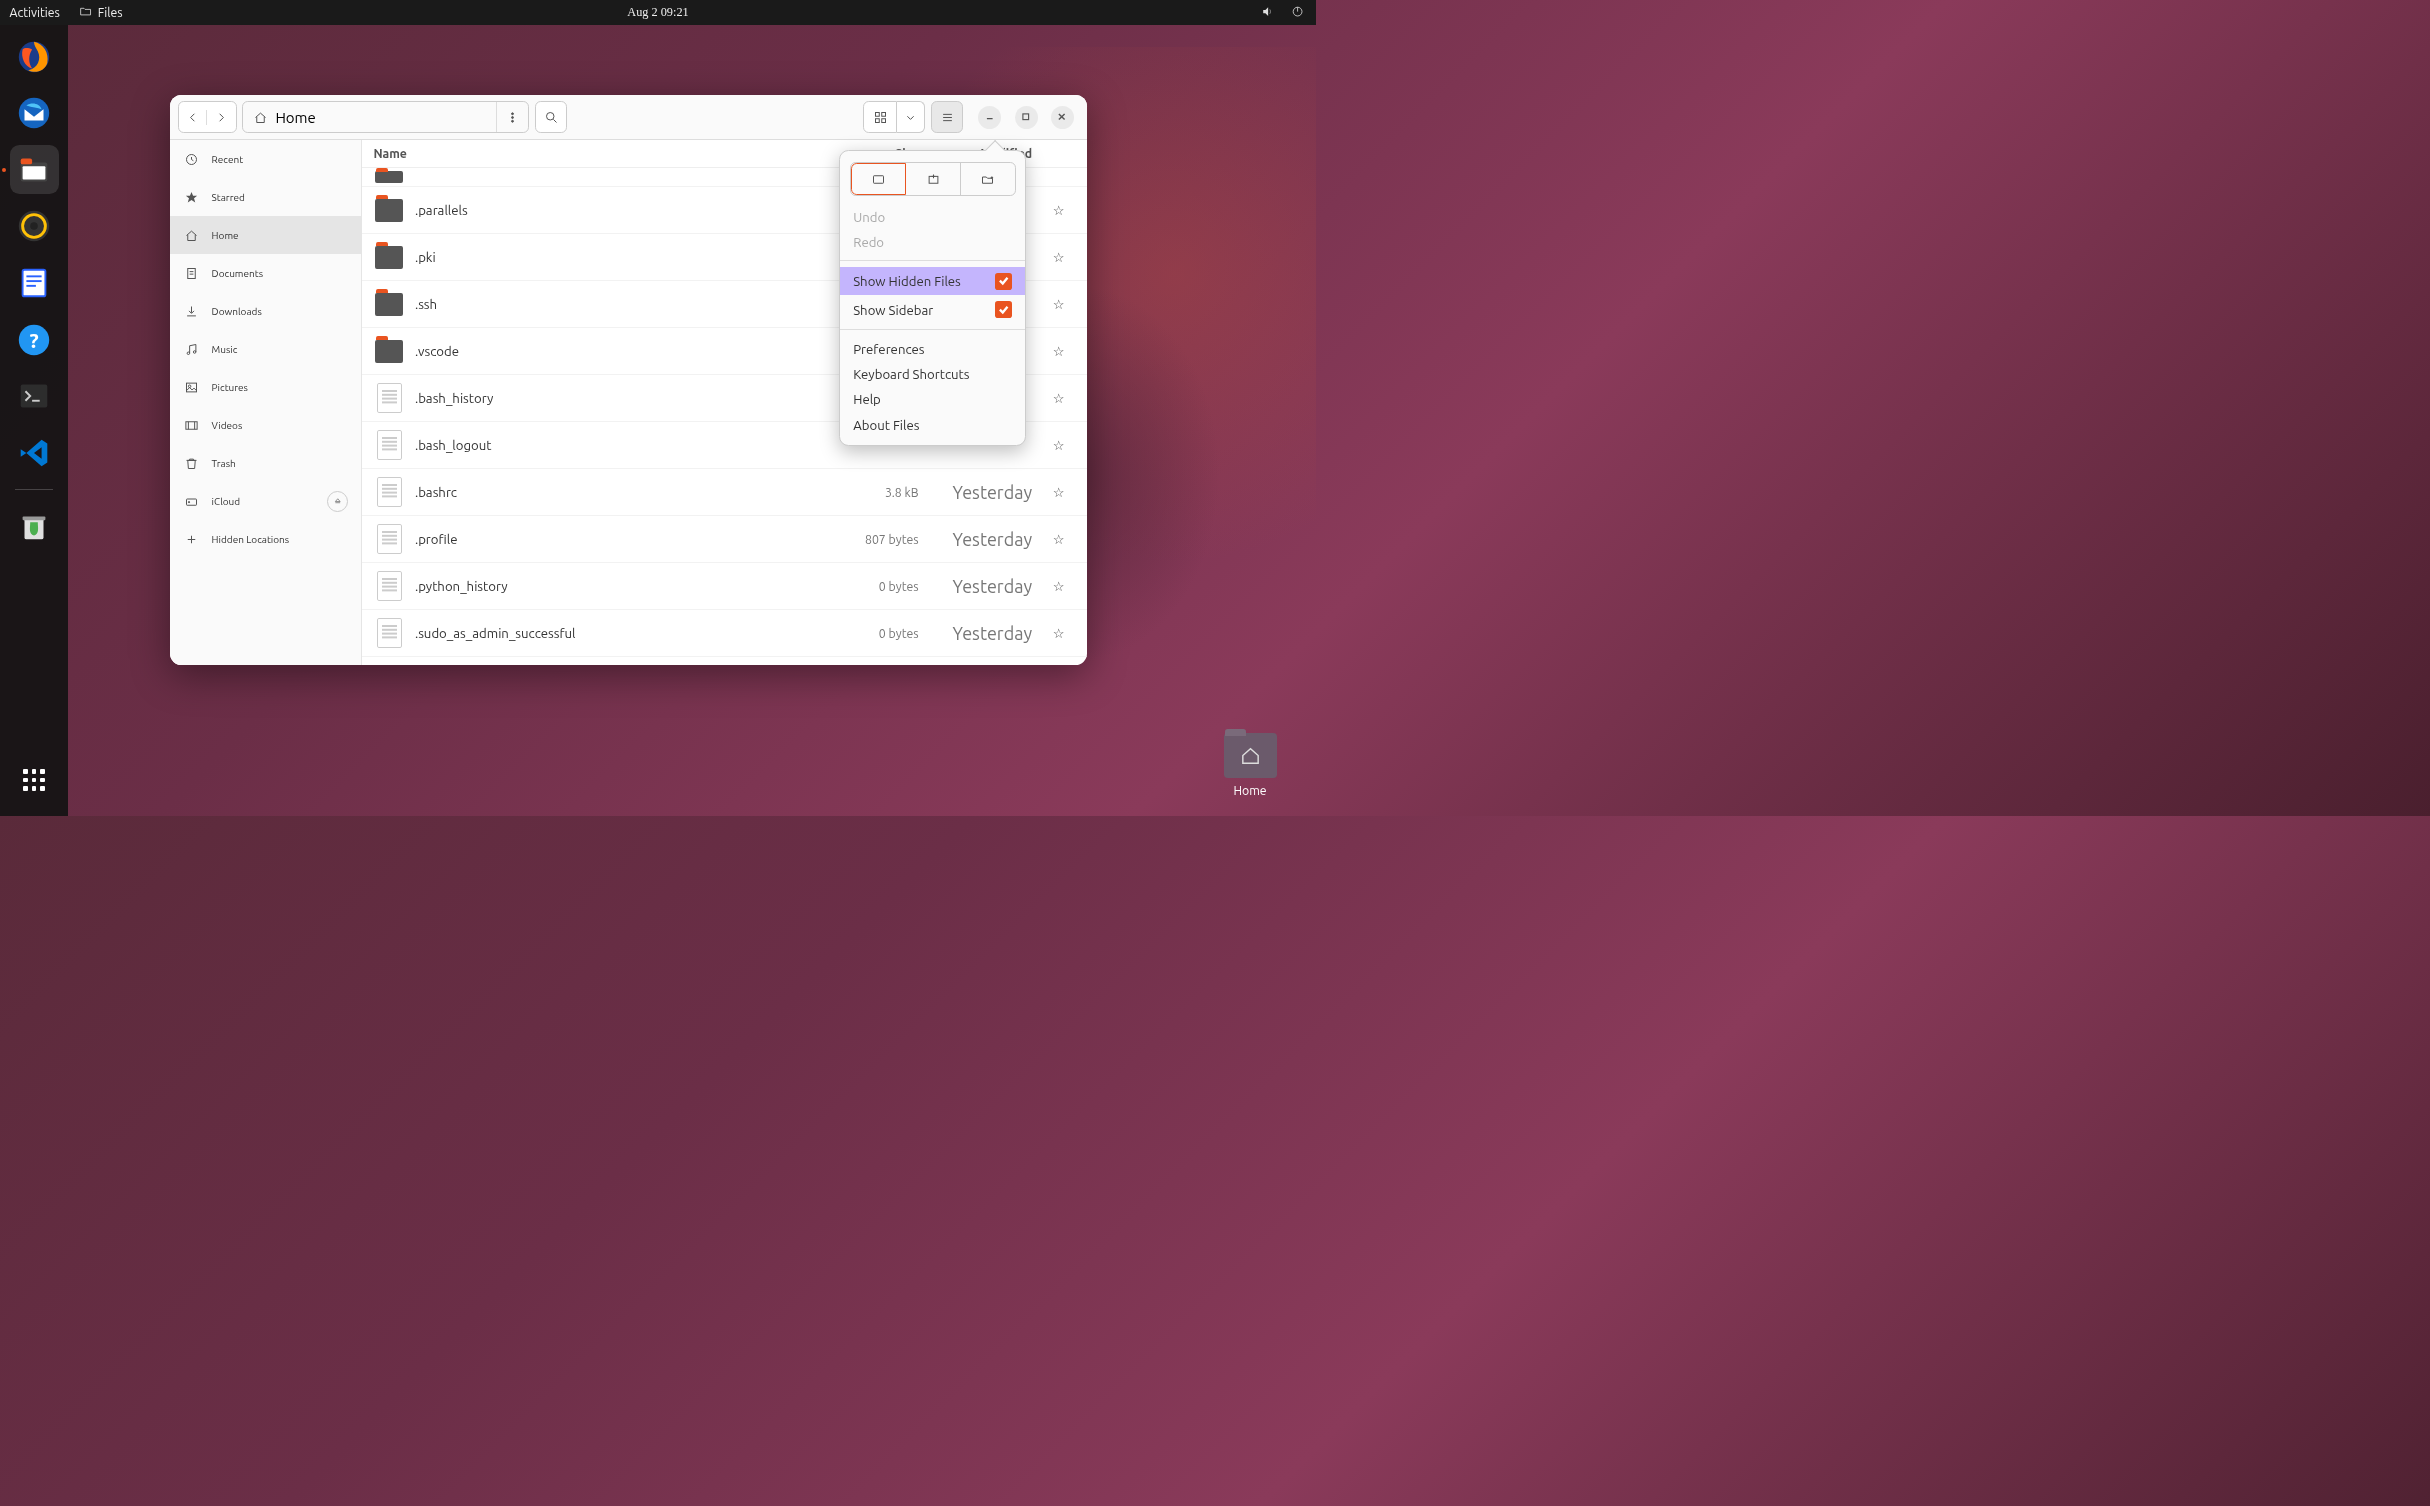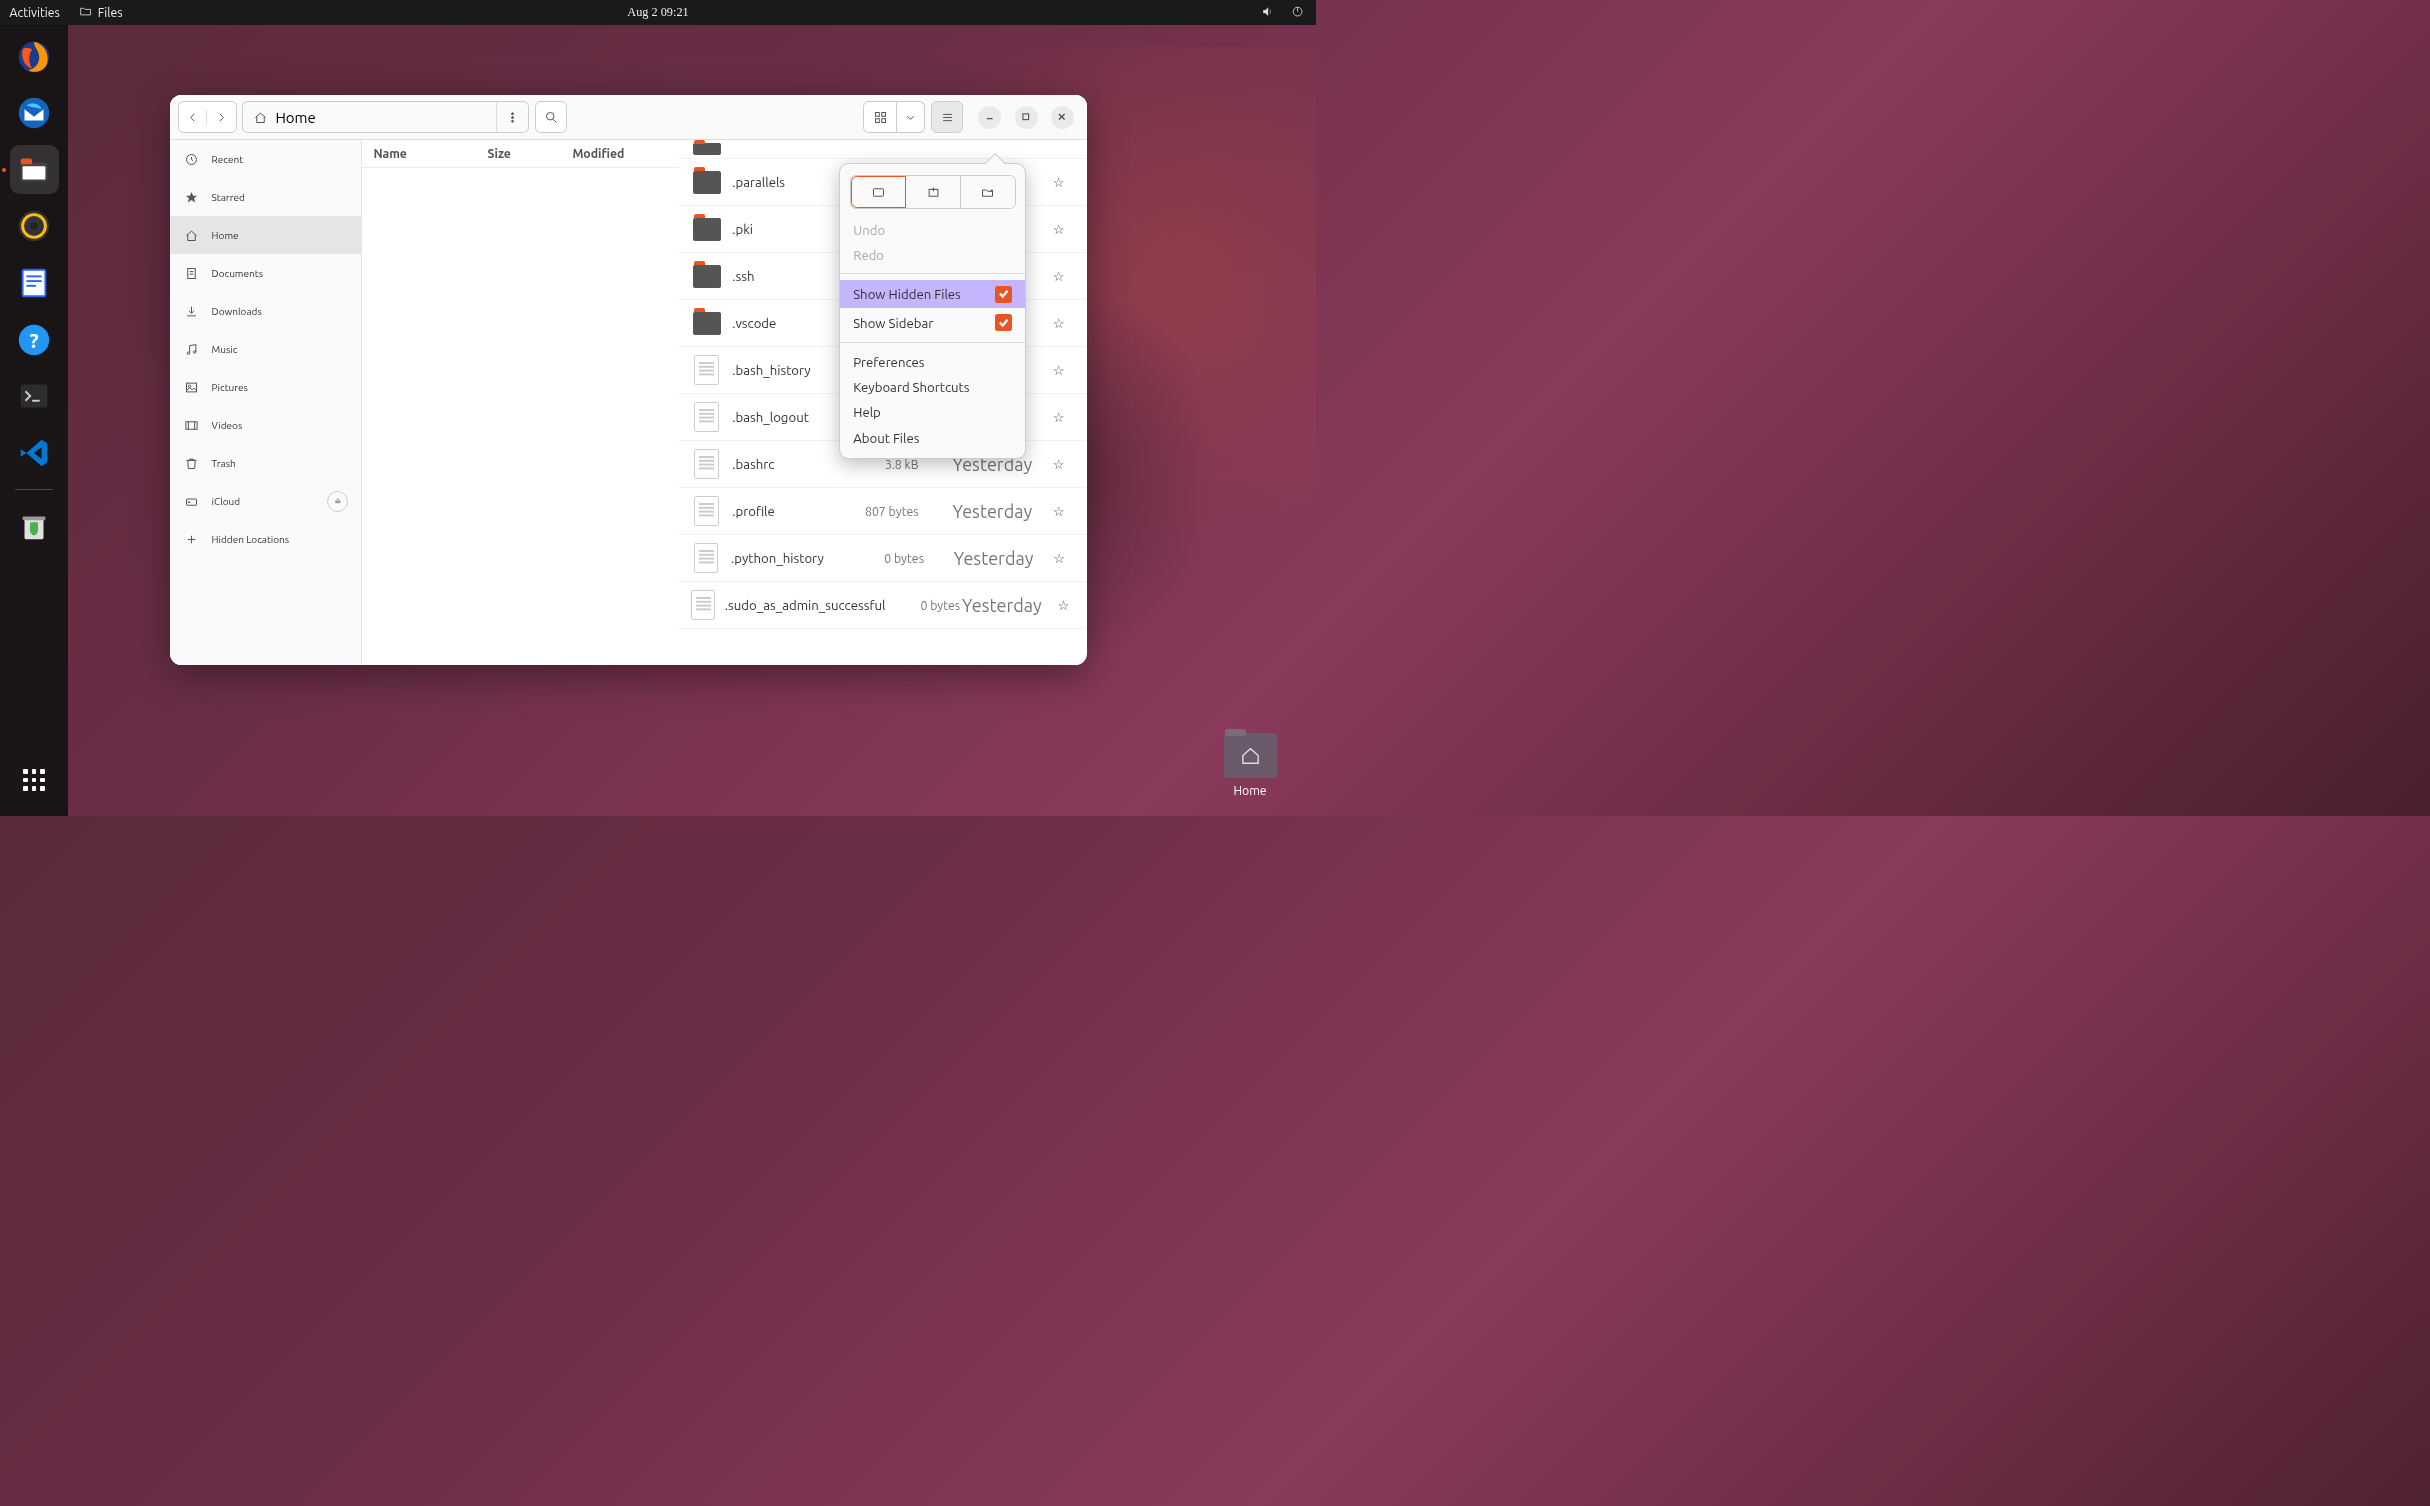--- a/index.html
+++ b/index.html
@@ -52,40 +52,40 @@
 .winbtn { width: 23px; height: 23px; border-radius: 50%; background: #eaeaea; display:flex; align-items:center; justify-content:center; cursor:pointer; }
 .winbtn svg { width: 9.5px; height: 9.5px; }
 
 .window-body { flex: 1; display: flex; overflow: hidden; }
 .sidebar { width: 192px; background: #fafafa; border-right: 0.9px solid #e5e5e5; overflow-y: auto; }
 .sidebar-item { height: 38px; display: flex; align-items: center; padding: 0 13.2px; gap: 11.4px; font-size: 10px; color: #333; cursor: pointer; }
 .sidebar-item.selected { background: #e5e5e5; }
 .sidebar-item .sb-icon { width: 17px; display:flex; justify-content:center; }
 .sidebar-item .eject { margin-left: auto; width:21px; height:21px; border:0.9px solid #ccc; border-radius:50%; display:flex; align-items:center; justify-content:center; }
 
-.filelist { flex: 1; display: flex; overflow: hidden; }
+.filelist { flex: 1; display: flex; flex-direction: column; overflow: hidden; }
 .filelist-header { height: 28px; display: flex; align-items: center; padding: 0 11.4px; font-size: 12.3px; color: #555; border-bottom: 0.9px solid #eee; font-weight: 600; }
 .col-name { flex: 1; }
 .col-size { width: 104px; text-align: right; }
 .col-mod { width: 123px; text-align: right; padding-right: 9.5px; }
 .col-star { width: 34px; }
 .filelist-rows { flex: 1; overflow-y: auto; }
 .file-row { height: 47px; display: flex; align-items: center; padding: 0 11.4px; border-bottom: 0.9px solid #f2f2f2; font-size: 13.2px; color: #333; }
 .file-row .ficon { width: 32px; height: 32px; margin-right: 9.5px; display:flex; align-items:center; justify-content:center; }
 .file-row .fname { flex: 1; }
 .file-row .fsize { width: 104px; text-align: right; color: #777; font-size: 12.3px; }
 .file-row .fmod { width: 123px; text-align: right; color: #777; font-size: 18px; padding-right: 9.5px; }
 .file-row .fstar { width: 34px; text-align: center; color: #555; cursor:pointer; }
 .folder-glyph { width: 28px; height: 23px; background: #555; border-radius: 1.9px; position: relative; }
 .folder-glyph::before { content:""; position:absolute; top:-3.8px; left:0.9px; width:11.4px; height:4.7px; background:#e95420; border-radius:1.9px 1.9px 0 0; }
 .file-glyph { width: 24.6px; height: 30px; background: #fff; border: 0.9px solid #ccc; border-radius: 1.9px; position: relative; }
 .file-glyph::after { content:""; position:absolute; top:5.7px; left:3.8px; right:3.8px; height:1.9px; background:#ccc; box-shadow: 0 3.8px 0 #ccc, 0 7.6px 0 #ccc, 0 11.4px 0 #ccc; }
 
 
-.menu-popover { position: absolute; top: 68px; right: 61px; width: 187px; background: #fafafa; border: 0.9px solid #ccc; border-radius: 9.5px; box-shadow: 0 5.7px 19px rgba(0,0,0,0.25); z-index: 200; padding: 7.6px 0; }
+.menu-popover { position: absolute; top: 55px; right: 61px; width: 187px; background: #fafafa; border: 0.9px solid #ccc; border-radius: 9.5px; box-shadow: 0 5.7px 19px rgba(0,0,0,0.25); z-index: 200; padding: 7.6px 0; }
 .menu-popover::before { content:""; position:absolute; top:-7.6px; right:23px; width:13.2px; height:13.2px; background:#fafafa; border-left:0.9px solid #ccc; border-top:0.9px solid #ccc; transform: rotate(45deg); }
 .menu-iconrow { display:flex; margin: 3.8px 9.5px 7.6px; border:0.9px solid #ccc; border-radius:5.7px; overflow:hidden; }
 .menu-iconbtn { flex:1; height:32px; display:flex; align-items:center; justify-content:center; cursor:pointer; }
 .menu-iconbtn:not(:last-child){ border-right:0.9px solid #ccc; }
 .menu-iconbtn.active { border:1.9px solid #e95420; border-radius:5.7px 0 0 5.7px; }
 .menu-item { padding: 5.7px 13.2px; font-size: 13.2px; color: #333; display:flex; align-items:center; cursor:pointer; }
 .menu-item.disabled { color: #aaa; cursor: default; }
 .menu-item.highlighted { background: #c4b5fd; }
 .menu-sep { height:0.9px; background:#ddd; margin: 5.7px 0; }
 .menu-check { margin-left:auto; width:17px; height:17px; background:#e95420; border-radius:2.8px; display:flex; align-items:center; justify-content:center; }

